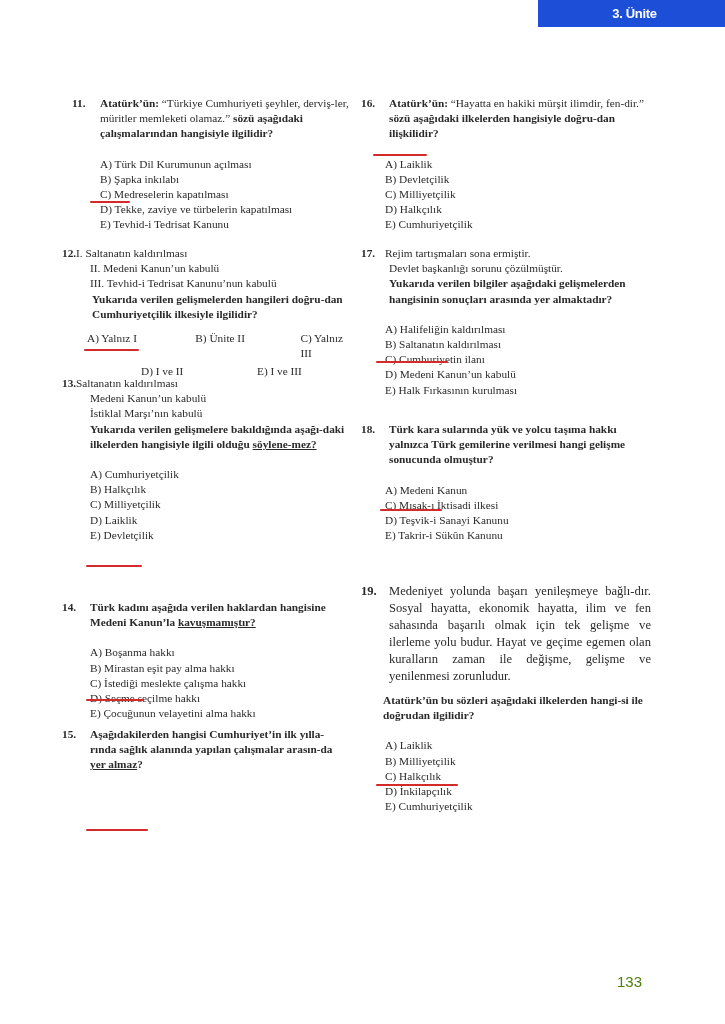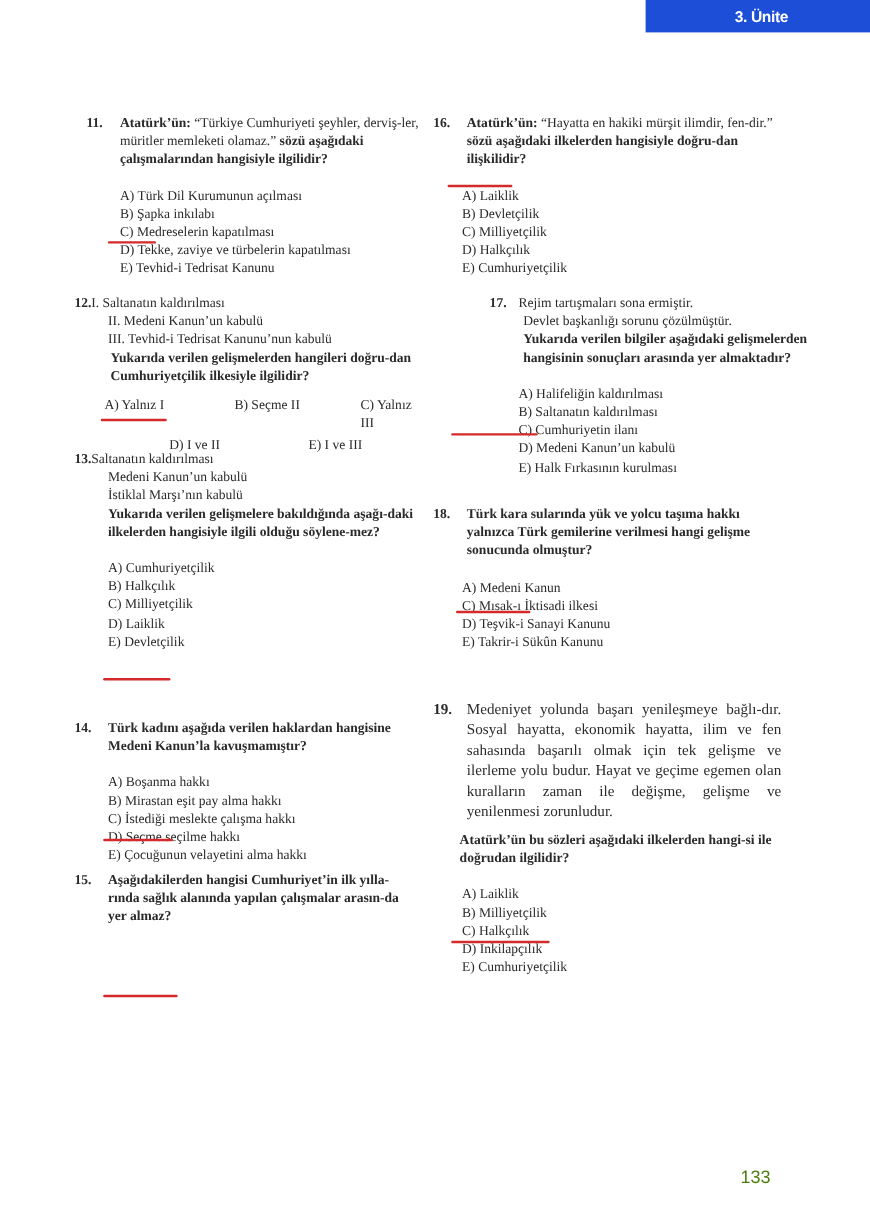--- a/index.html
+++ b/index.html
@@ -15,21 +15,21 @@
   }
   .page-number {
     position: absolute; left: 617px; top: 973px;
     font-family: "Liberation Sans", "DejaVu Sans", sans-serif;
     font-size: 15px; color: #4d7c0f;
   }
   .q { position: absolute; font-size: 11.3px; line-height: 15.2px; }
   .q .stem { position: relative; padding-left: 28px; }
   .q .num { position: absolute; left: 0; top: 0; font-weight: bold; }
   .q .b { font-weight: bold; }
-  .q .u { }
+  .q .u { text-decoration: underline; }
   .q .pre { display: block; }
   .q .opts { margin-top: 15px; padding-left: 28px; }
   .q .opt { display: block; position: relative; white-space: nowrap; }
   .mark { position: absolute; height: 2px; background: #d42a2a; border-radius: 1px; }
   .row-opts { display: flex; gap: 32px; }
   .row-opts span { display: inline-block; }
 </style>
 </head>
 <body>
 
@@ -56,21 +56,21 @@
   <div class="stem">
     <span class="num">12.</span>
     <span class="pre" style="margin-left:-14px;">I.   Saltanatın kaldırılması</span>
     <span class="pre">II. Medeni Kanun’un kabulü</span>
     <span class="pre">III. Tevhid-i Tedrisat Kanunu’nun kabulü</span>
     <span class="pre b" style="padding-left:2px;">Yukarıda verilen gelişmelerden hangileri doğru-dan Cumhuriyetçilik ilkesiyle ilgilidir?</span>
   </div>
   <div style="margin-top:9px; padding-left:25px;">
     <div class="row-opts">
       <span style="width:93px;">A) Yalnız I</span>
-      <span style="width:89px;">B) Seçme II</span>
+      <span style="width:89px;">B) Ünite II</span>
       <span>C) Yalnız III</span>
     </div>
     <div class="row-opts" style="padding-left:54px; margin-top:3px;">
       <span style="width:84px;">D) I ve II</span>
       <span>E) I ve III</span>
     </div>
   </div>
 </div>
 <div class="mark" style="left:84px; top:349px; width:55px;"></div>
 
@@ -123,21 +123,21 @@
   <div class="opts" style="padding-left:24px;">
     <span class="opt">A) Laiklik</span>
     <span class="opt">B) Devletçilik</span>
     <span class="opt">C) Milliyetçilik</span>
     <span class="opt">D) Halkçılık</span>
     <span class="opt">E) Cumhuriyetçilik</span>
   </div>
 </div>
 <div class="mark" style="left:373px; top:154px; width:54px;"></div>
 
-<div class="q" style="left:361px; top:246px; width:290px;margin-left:47px;">
+<div class="q" style="left:361px; top:246px; width:290px;">
   <div class="stem">
     <span class="num">17.</span>
     <span class="pre" style="margin-left:-4px;">Rejim tartışmaları sona ermiştir.</span>
     <span class="pre">Devlet başkanlığı sorunu çözülmüştür.</span>
     <span class="pre b">Yukarıda verilen bilgiler aşağıdaki gelişmelerden hangisinin sonuçları arasında yer almaktadır?</span>
   </div>
   <div class="opts" style="padding-left:24px;">
     <span class="opt">A) Halifeliğin kaldırılması</span>
     <span class="opt">B) Saltanatın kaldırılması</span>
     <span class="opt">C) Cumhuriyetin ilanı</span>

